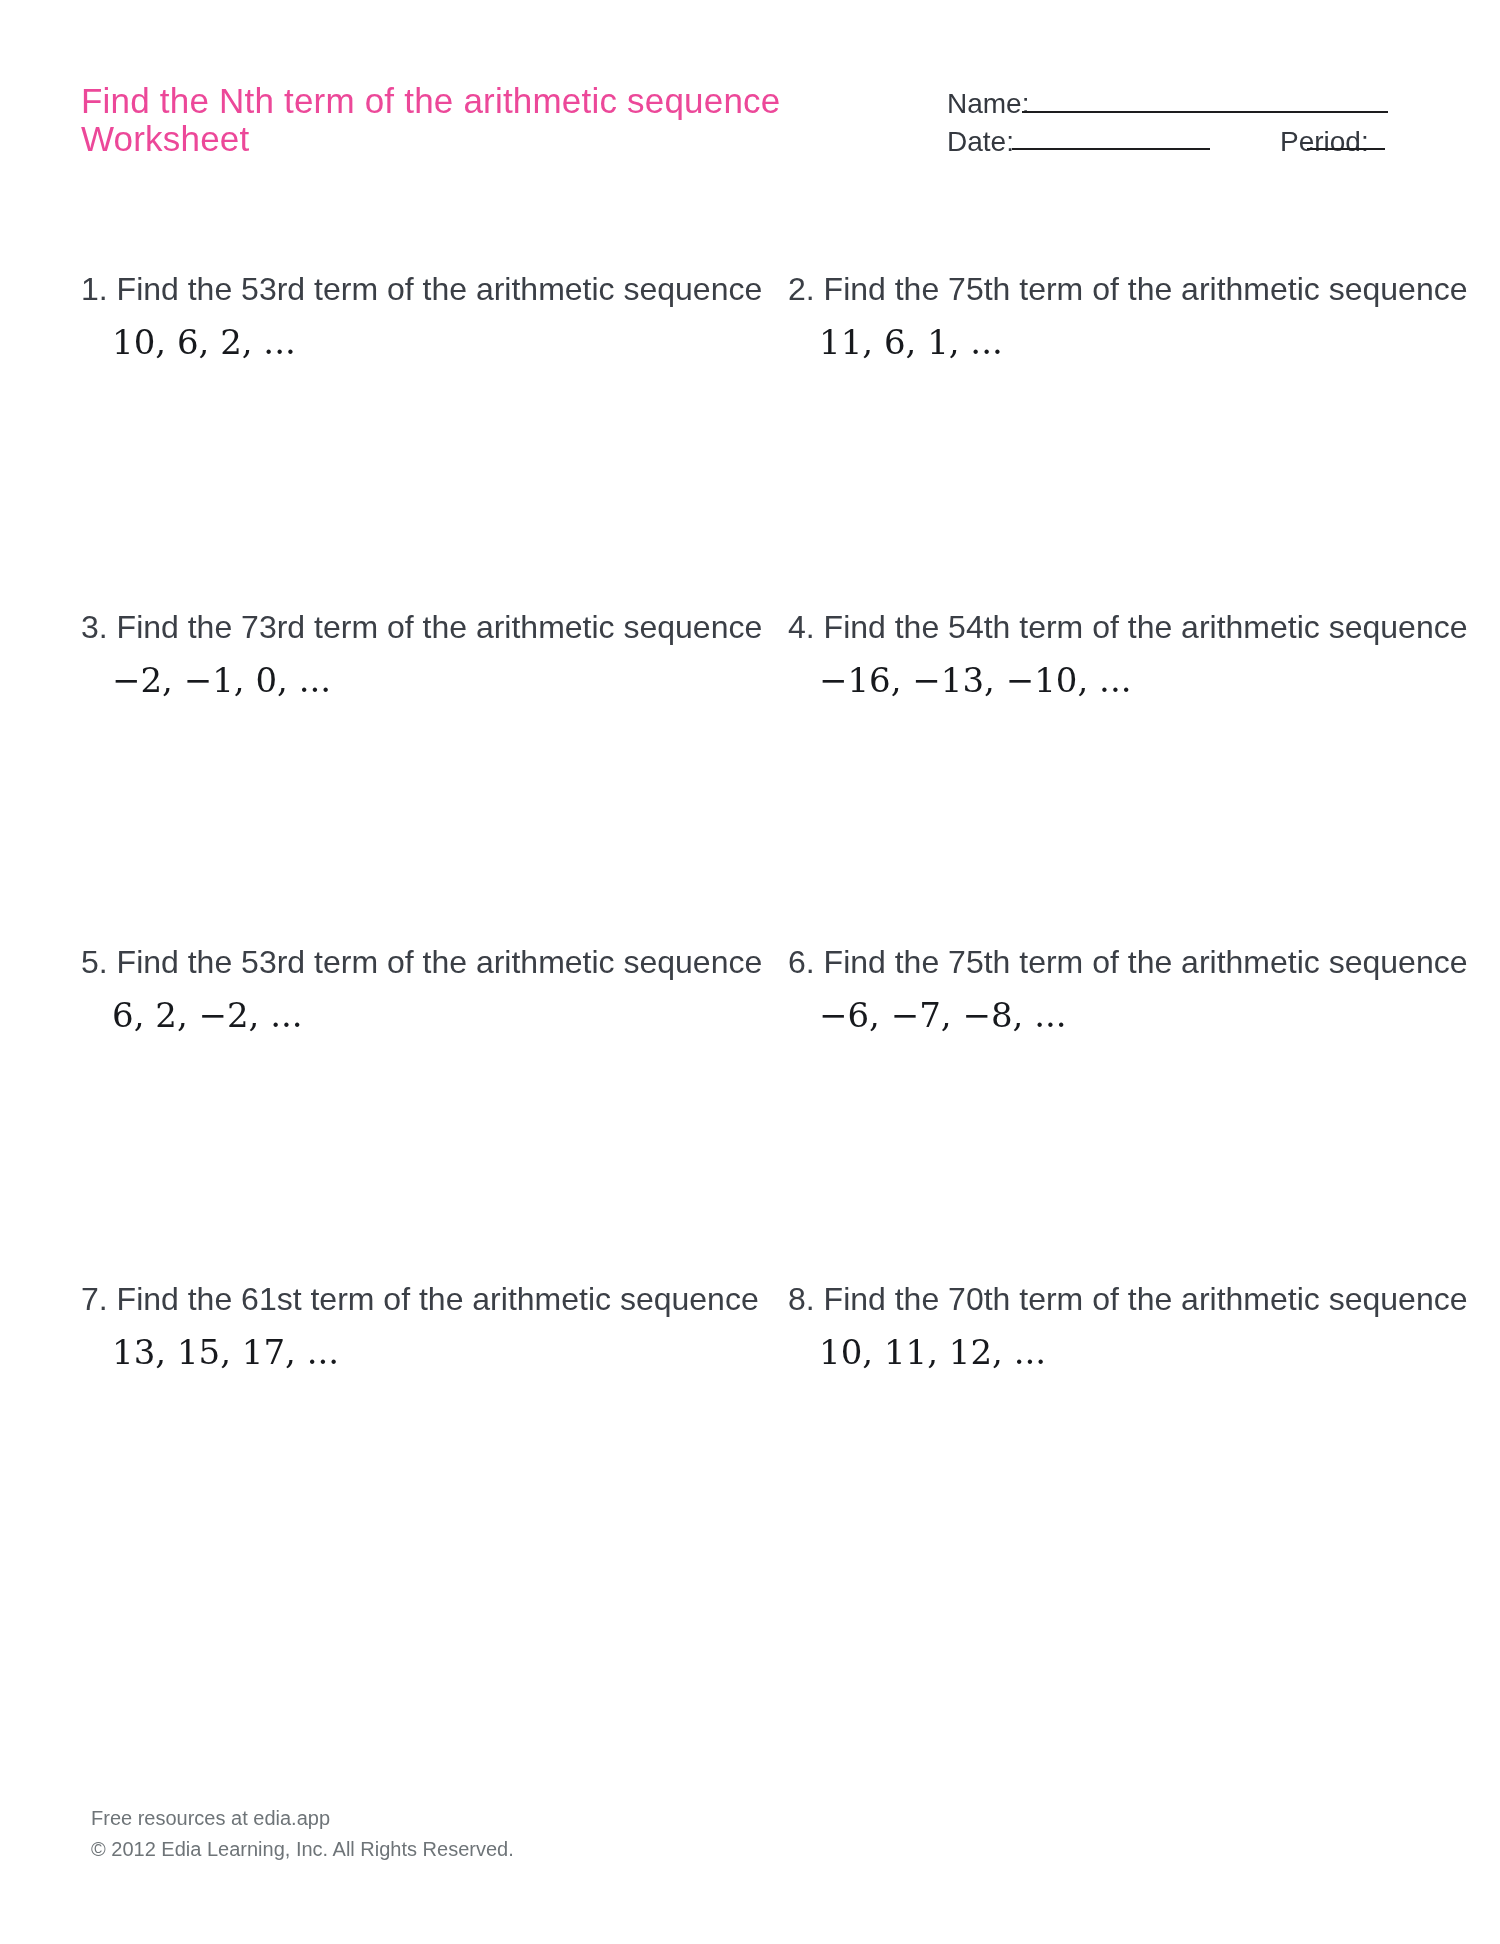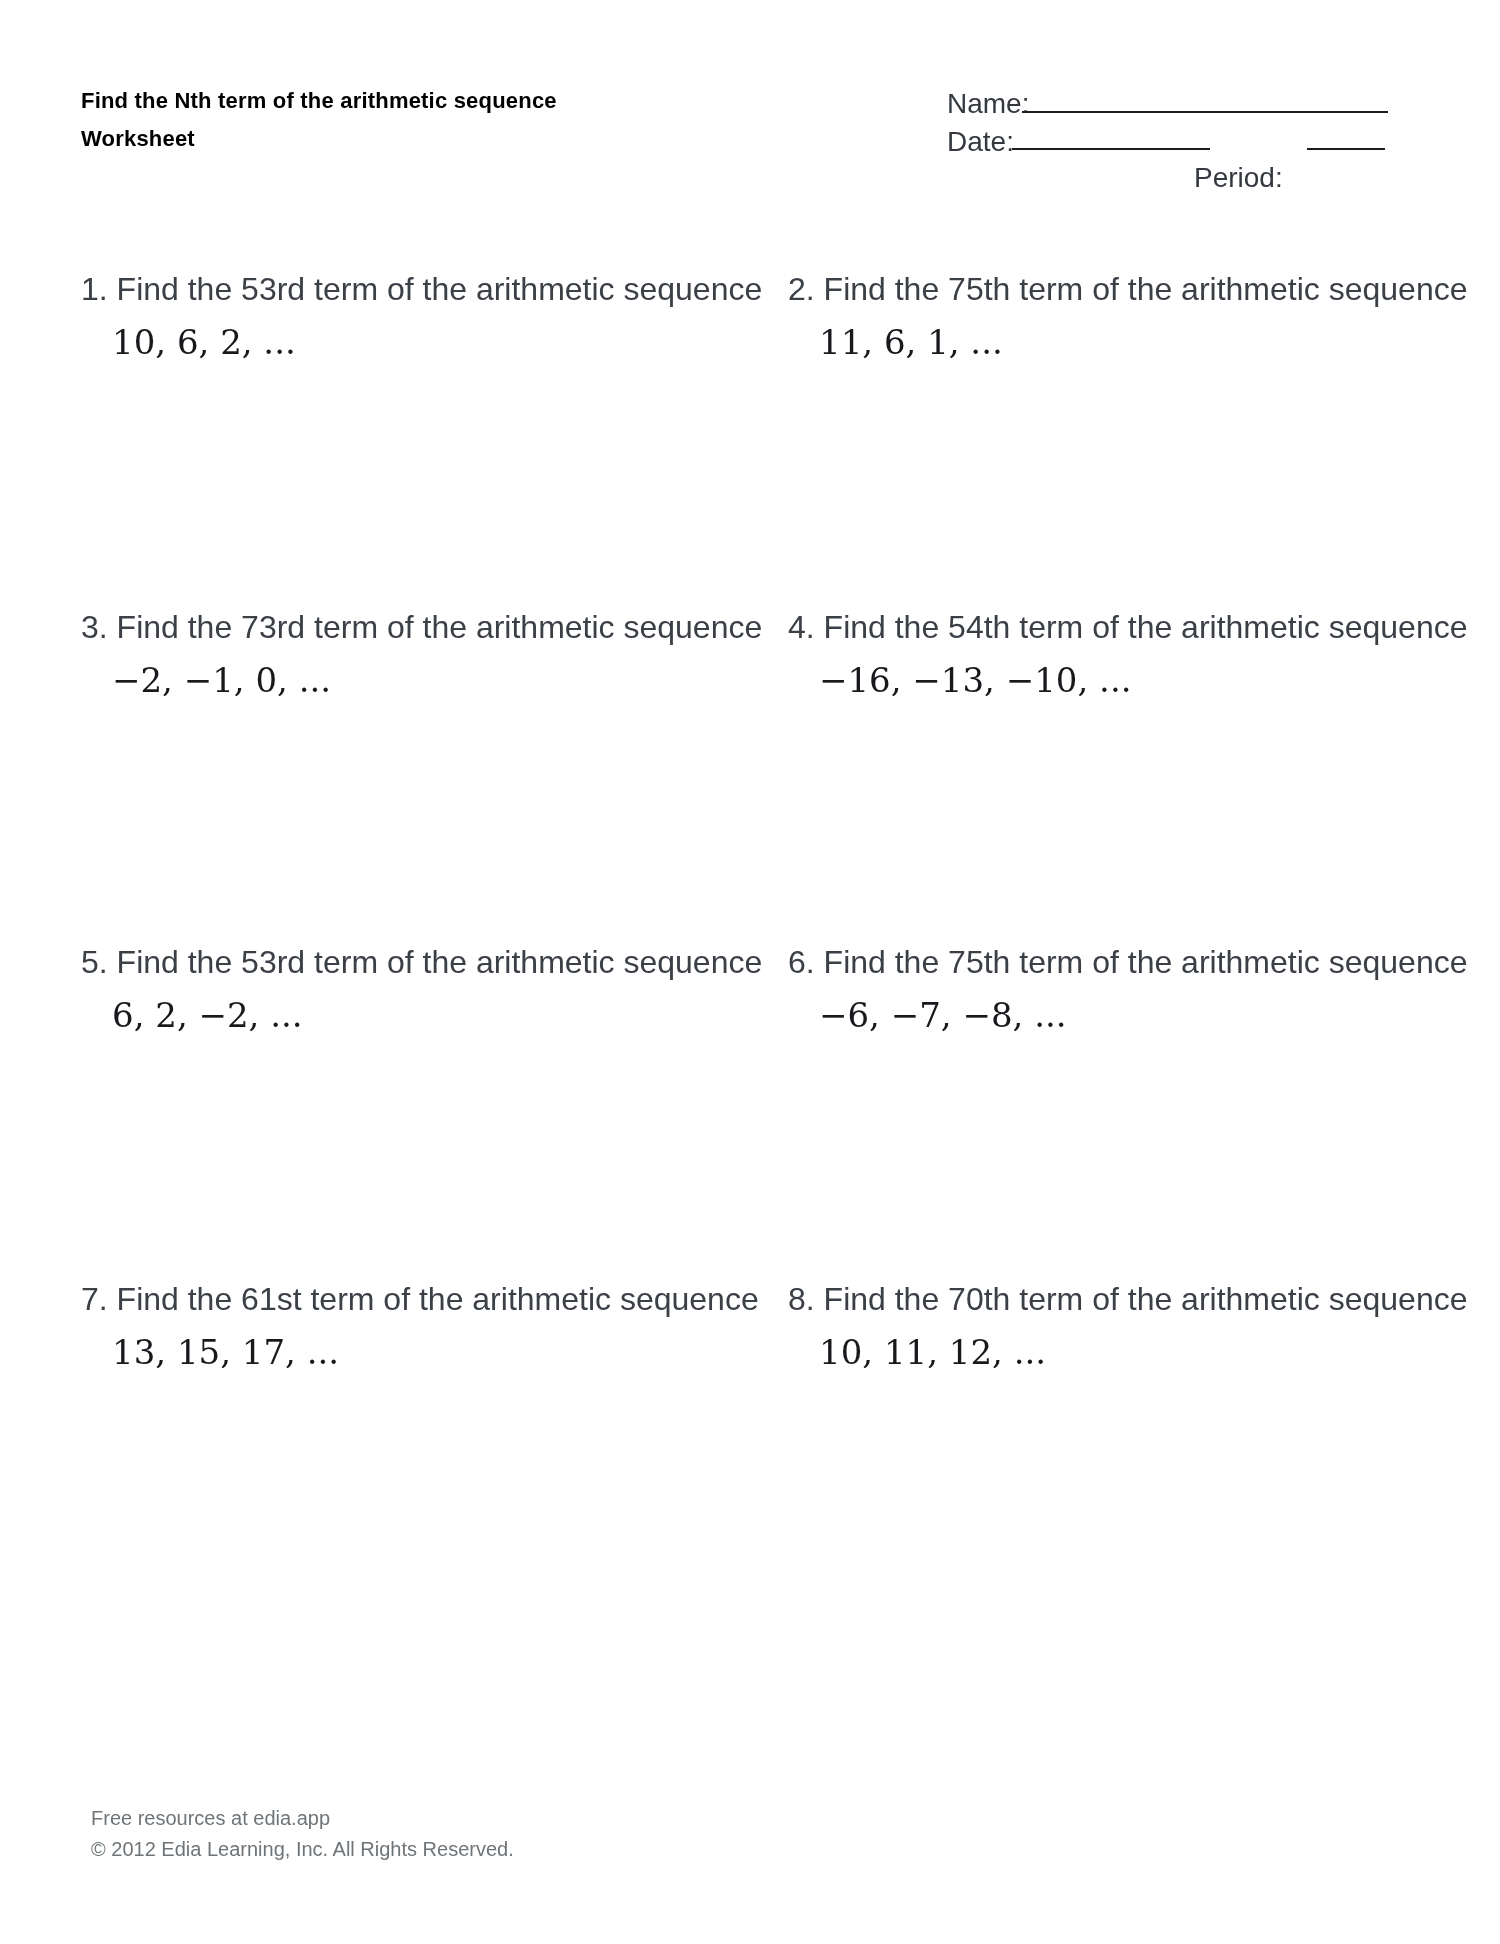--- a/index.html
+++ b/index.html
@@ -14,44 +14,44 @@
     background: #ffffff;
     font-family: "Liberation Sans", sans-serif;
     overflow: hidden;
   }
 
   
   .doc-title {
     position: absolute;
     left: 81px;
     top: 82px;
-    font-size: 22px;
+    font-size: 35px;
     line-height: 38px;
-    font-weight: 700;
-    color: #000000;
+    font-weight: 400;
+    color: #ec4899;
     letter-spacing: 0.2px;
   }
   .doc-title div { white-space: nowrap; }
 
   .field-label {
     position: absolute;
     font-size: 28px;
     color: #34383f;
     white-space: nowrap;
   }
   .field-line {
     position: absolute;
     border-bottom: 2px solid #1d1d1f;
     height: 0;
   }
   #name-label   { left: 947px;  top: 88px;  }
   #name-line    { left: 1022px; top: 111px; width: 366px; }
   #date-label   { left: 947px;  top: 126px; }
   #date-line    { left: 1012px; top: 148px; width: 198px; }
-  #period-label { left: 1194px; top: 126px; margin-top: 36px; }
+  #period-label { left: 1280px; top: 126px; }
   #period-line  { left: 1307px; top: 148px; width: 78px;  }
 
   
   .problem {
     position: absolute;
     width: 620px;
   }
   .problem .question {
     font-size: 32px;
     line-height: 32px;

